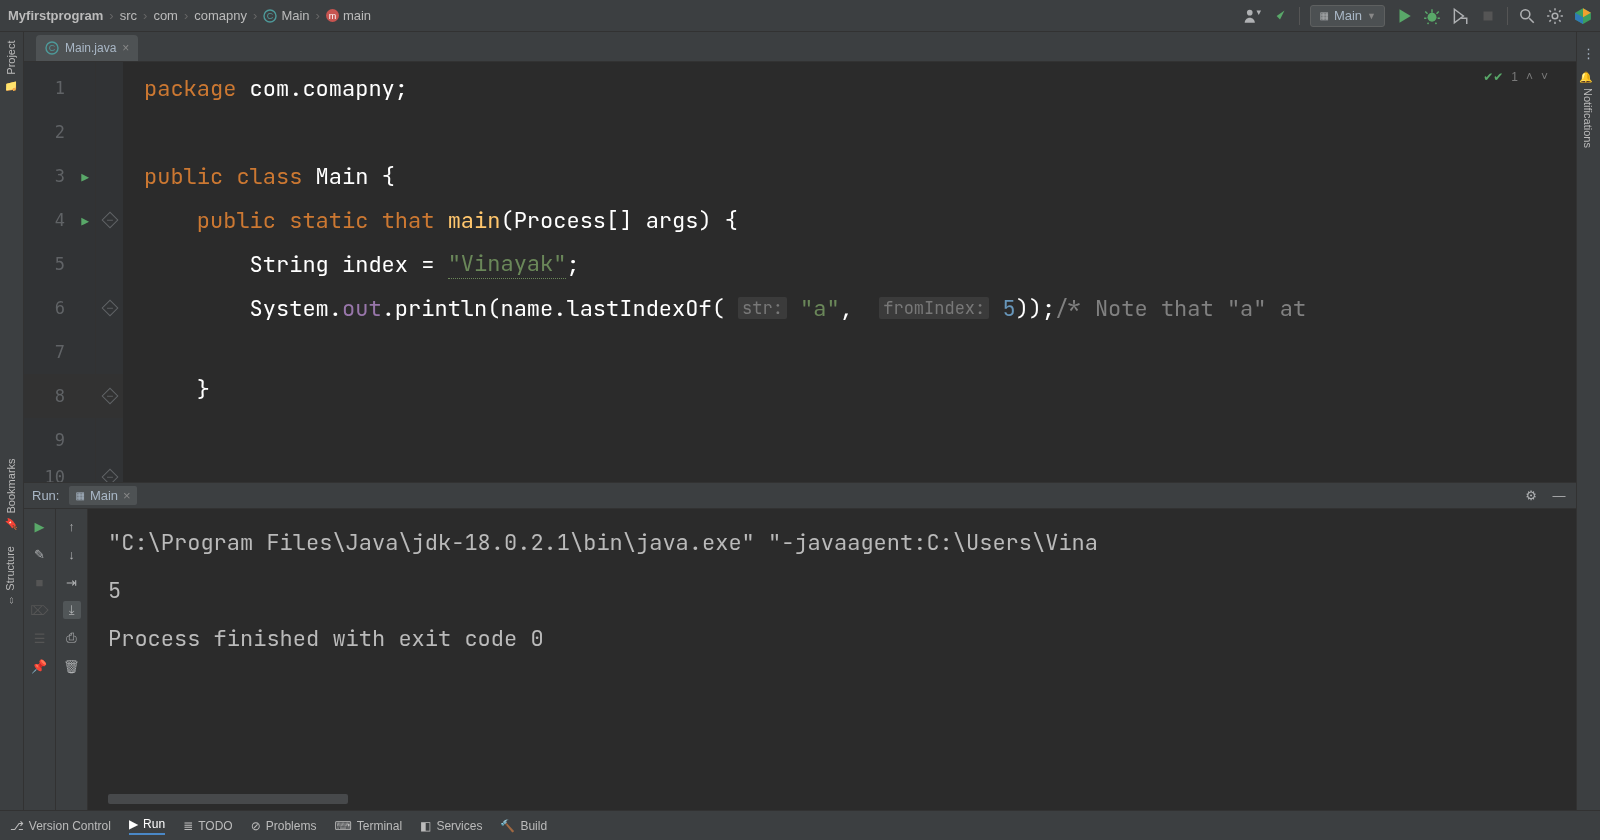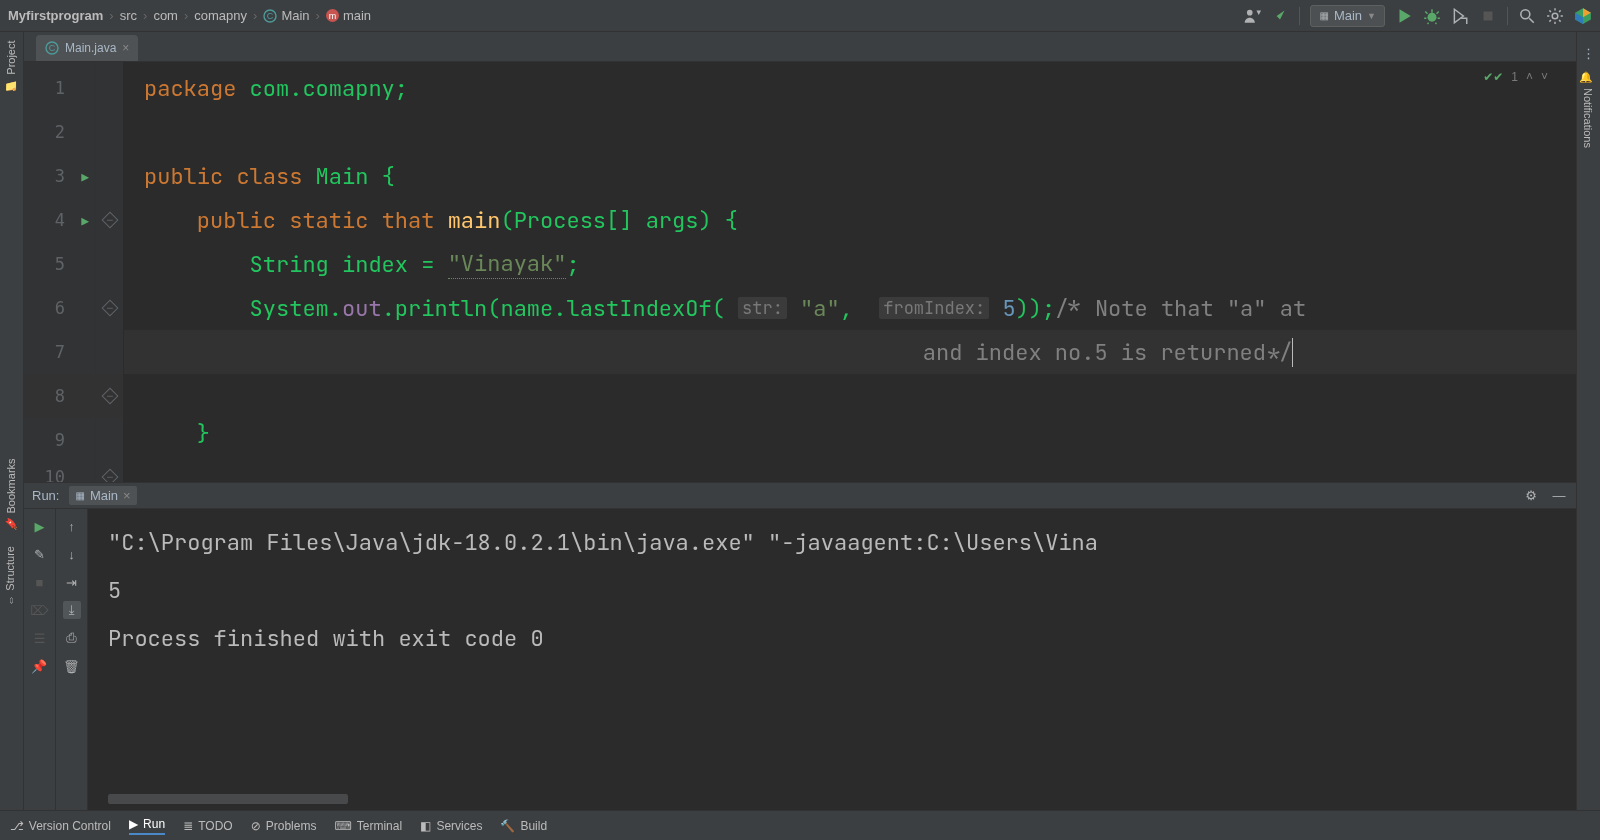--- a/index.html
+++ b/index.html
@@ -54,21 +54,21 @@
 .gline { height:44px; display:flex; align-items:center; justify-content:flex-end; padding-right:30px; position:relative; font-size:17px; color:#606366; font-family:"Consolas",monospace; }
 .run-mark { position:absolute; right:6px; color:#59a869; font-size:13px; }
 .fold-col { width:28px; background:#313335; padding-top:4px; border-right:1px solid #2b2b2b; }
 .fline { height:44px; display:flex; align-items:center; justify-content:center; color:#606366; }
 .fold-box { width:12px; height:12px; border:1px solid #606366; display:flex; align-items:center; justify-content:center; font-size:10px; color:#606366; transform:rotate(45deg); }
 .fold-box span { transform:rotate(-45deg); font-size:12px; line-height:1; }
 
 .code-area { flex:1; padding-top:4px; overflow:hidden; position:relative; }
 .cline { height:44px; display:flex; align-items:center; padding-left:20px; font-size:22px; white-space:pre; font-family:"JetBrains Mono","Consolas",monospace; }
 .kw { color:#cc7832; }
-.ident { color:#22c55e;text-align:right; }
+.ident { color:#ffffff;text-align:right; }
 .def { color:#ffc66d; }
 .str { color:#6a8759; }
 .num { color:#6897bb; }
 .com { color:#808080; }
 .field-it { color:#9876aa; }
 .hint { background:#3b3b3b; color:#787878; font-size:17px; padding:0 4px; border-radius:2px; }
 .typo { border-bottom:1px dotted #6a8759; }
 .line-hl { background:#323232; }
 .cursor-bar { border-left:1px solid #bbb; }
 
@@ -278,21 +278,20 @@
         <span>1</span>
         <span class="badges-chev">˄</span>
         <span class="badges-chev">˅</span>
       </div>
       <div class="cline"><span class="kw">package </span><span class="ident">com.comapny;</span></div>
       <div class="cline"></div>
       <div class="cline"><span class="kw">public </span><span class="kw">class </span><span class="ident">Main </span><span class="ident">{</span></div>
       <div class="cline"><span>    </span><span class="kw">public </span><span class="kw">static </span><span class="kw">that </span><span class="def">main</span><span class="ident">(Process[] args) {</span></div>
       <div class="cline"><span>        </span><span class="ident">String </span><span class="ident">index = </span><span class="str typo">"Vinayak"</span><span class="ident">;</span></div>
       <div class="cline"><span>        </span><span class="ident">System.</span><span class="field-it">out</span><span class="ident">.println(name.lastIndexOf( </span><span class="hint">str:</span><span class="str"> "a"</span><span class="ident">,  </span><span class="hint">fromIndex:</span><span class="num"> 5</span><span class="ident">));</span><span class="com">/* Note that "a" at</span></div>
-      <div class="cline line-hl"><span>                                                           </span><span class="com">and index no.5 is returned*/</span><span class="cursor-bar">&nbsp;</span></div>
       <div class="cline"></div>
       <div class="cline" style="height:30px"><span>    </span><span class="ident">}</span></div>
     </div>
   </div>
 
   <div class="run-panel">
     <div class="run-header">
       <div class="run-title-grp">
         <span>Run:</span>
         <span style="display:flex;align-items:center;gap:5px;background:#4e5254;padding:2px 6px;border-radius:2px">

